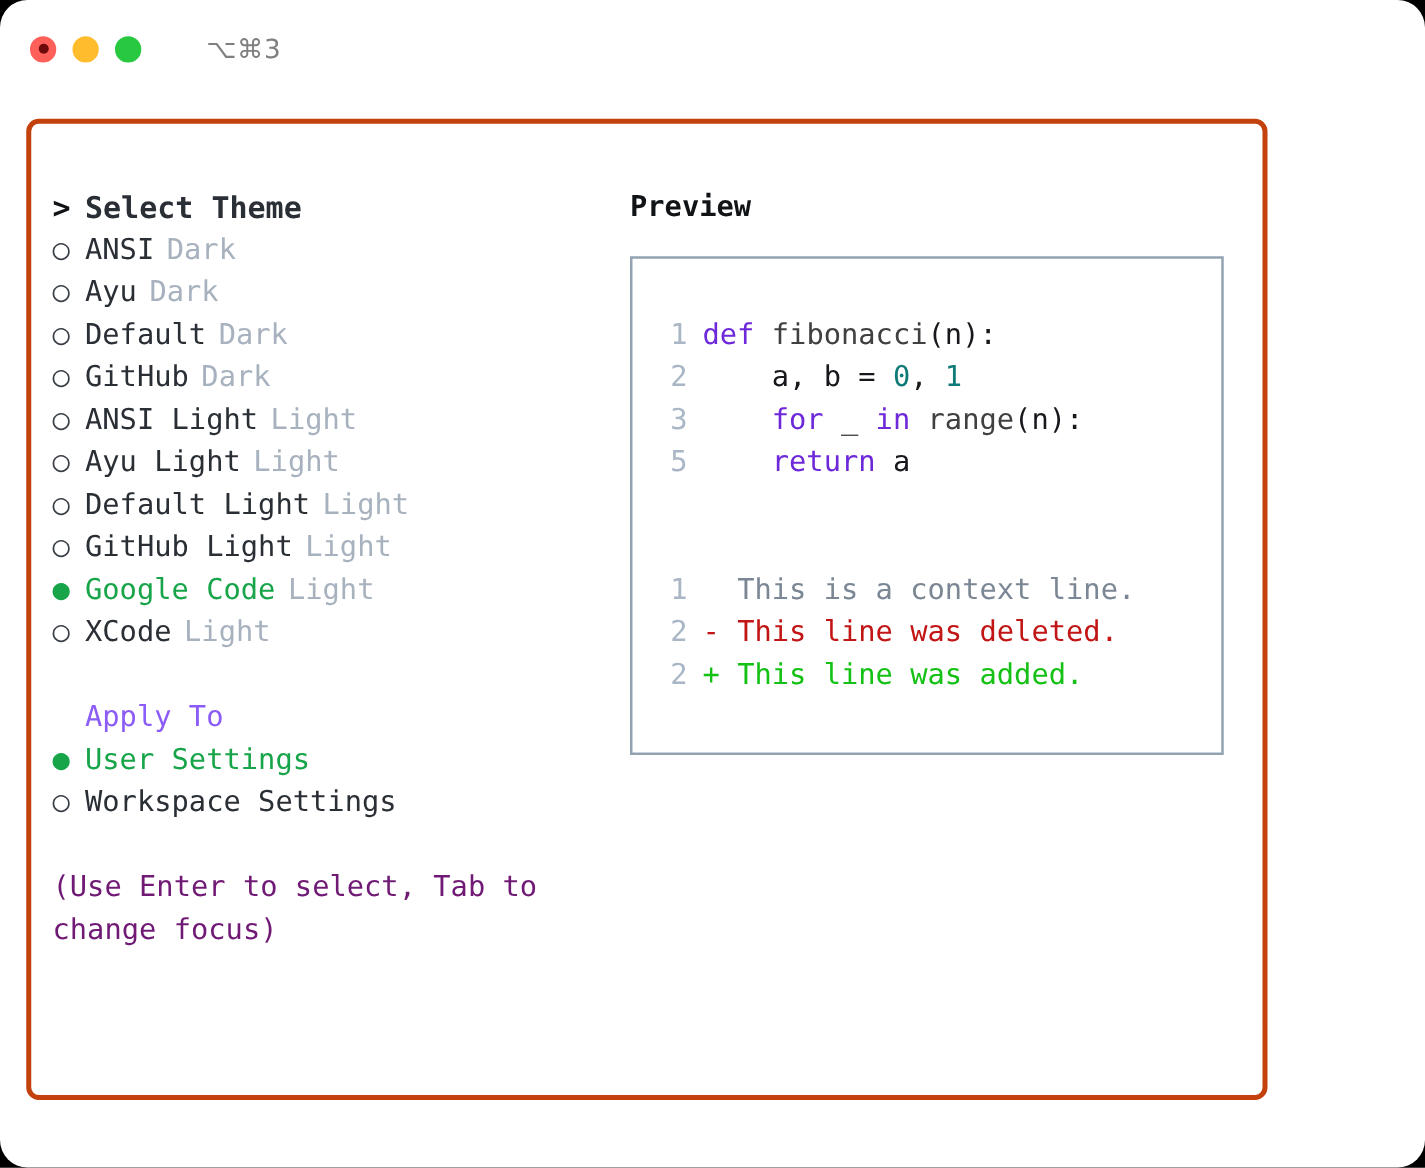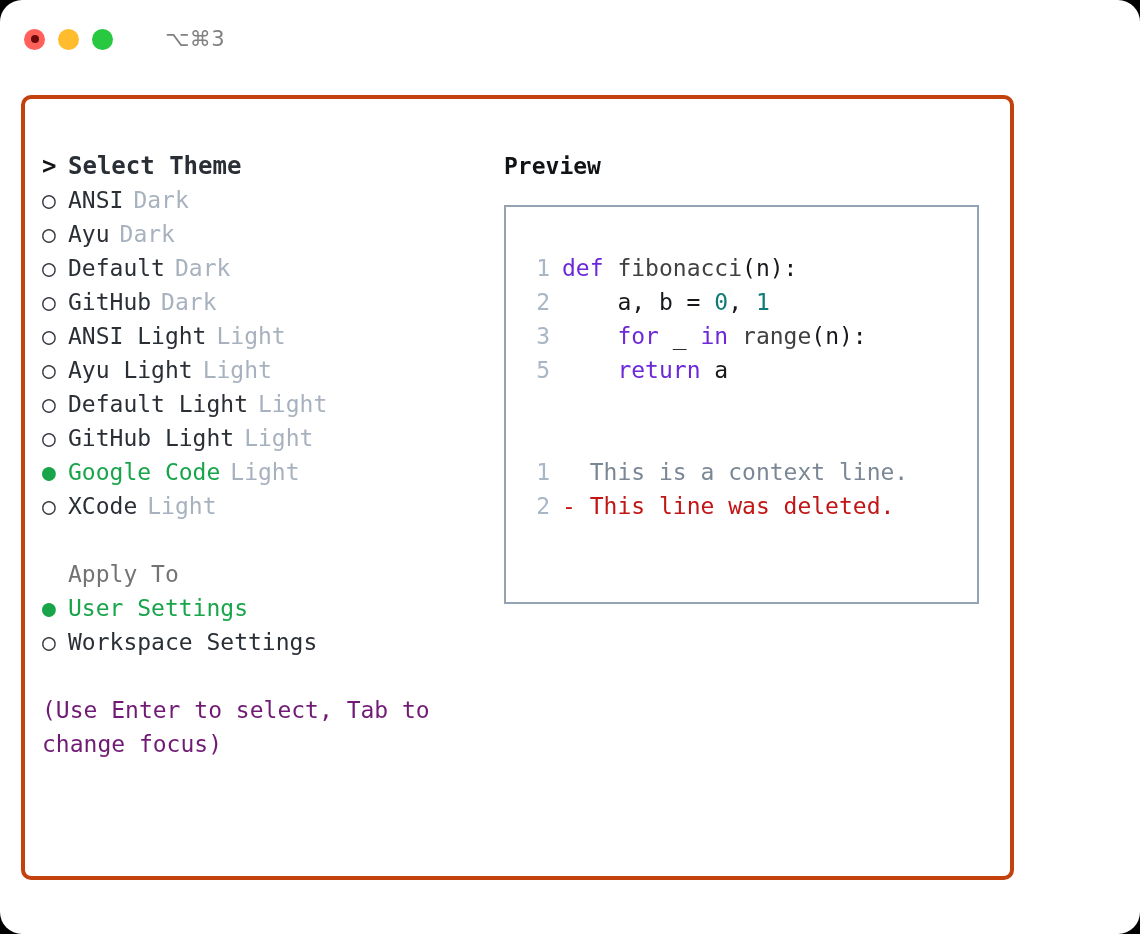--- a/index.html
+++ b/index.html
@@ -126,21 +126,21 @@
     color: #a8b2bf;
     margin-left: 10px;
   }
 
   .spacer { height: 34px; }
 
   .subheader {
     height: 34px;
     line-height: 34px;
     font-size: 23px;
-    color: #737373;
+    color: #8b5cf6;
     padding-left: 26px;
     white-space: nowrap;
   }
 
   .hint {
     margin-top: 34px;
     font-size: 23px;
     line-height: 34px;
     color: #701a75;
     width: 420px;
@@ -288,19 +288,20 @@
 
           <div class="code-line"><span class="ln">5</span><span class="pl">    </span><span class="kw">return</span><span class="pl"> a</span></div>
 
           <div class="gap-line"></div>
           <div class="gap-line"></div>
 
           <div class="code-line"><span class="ln">1</span><span class="diff-ctx"> </span><span class="diff-ctx"> </span><span class="diff-ctx">This is a context line.</span></div>
 
           <div class="code-line"><span class="ln">2</span><span class="diff-del">-</span><span class="diff-del"> </span><span class="diff-del">This line was deleted.</span></div>
 
+          <div class="code-line"><span class="ln">2</span><span class="diff-add">+</span><span class="diff-add"> </span><span class="diff-add">This line was added.</span></div>
 
         </div>
       </div>
 
     </div>
   </div>
 </div>
 
 </body></html>

